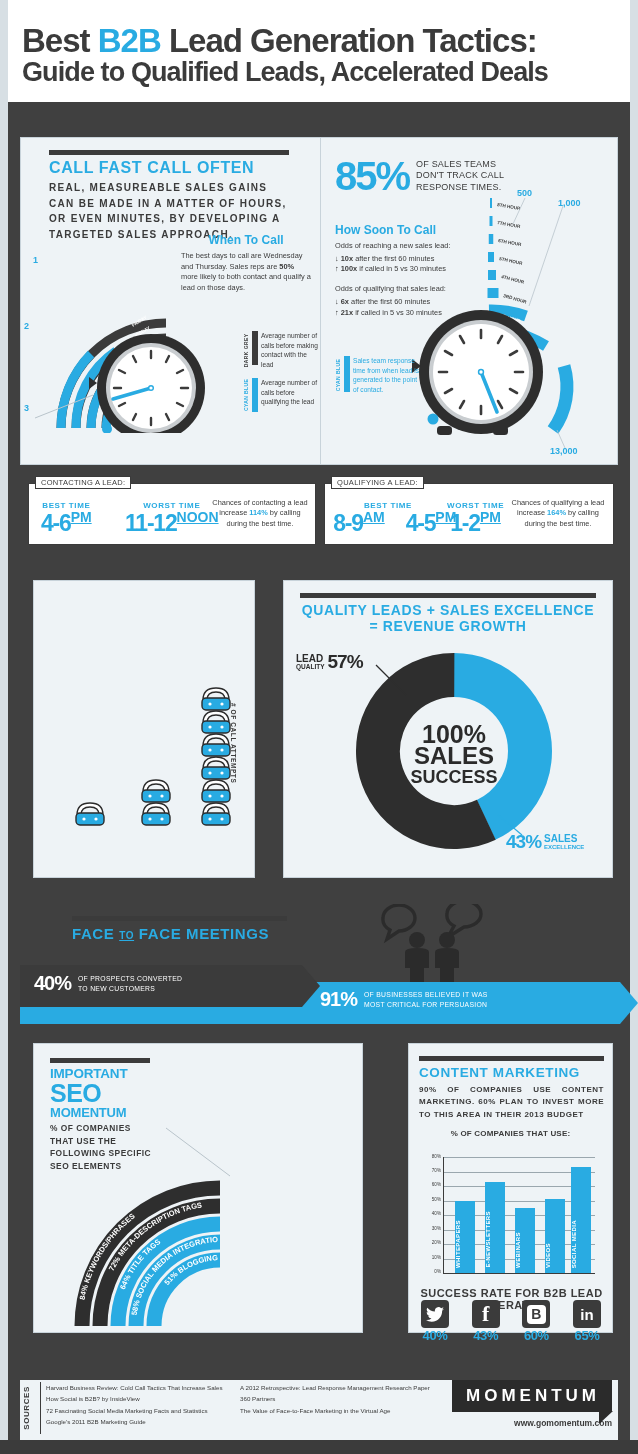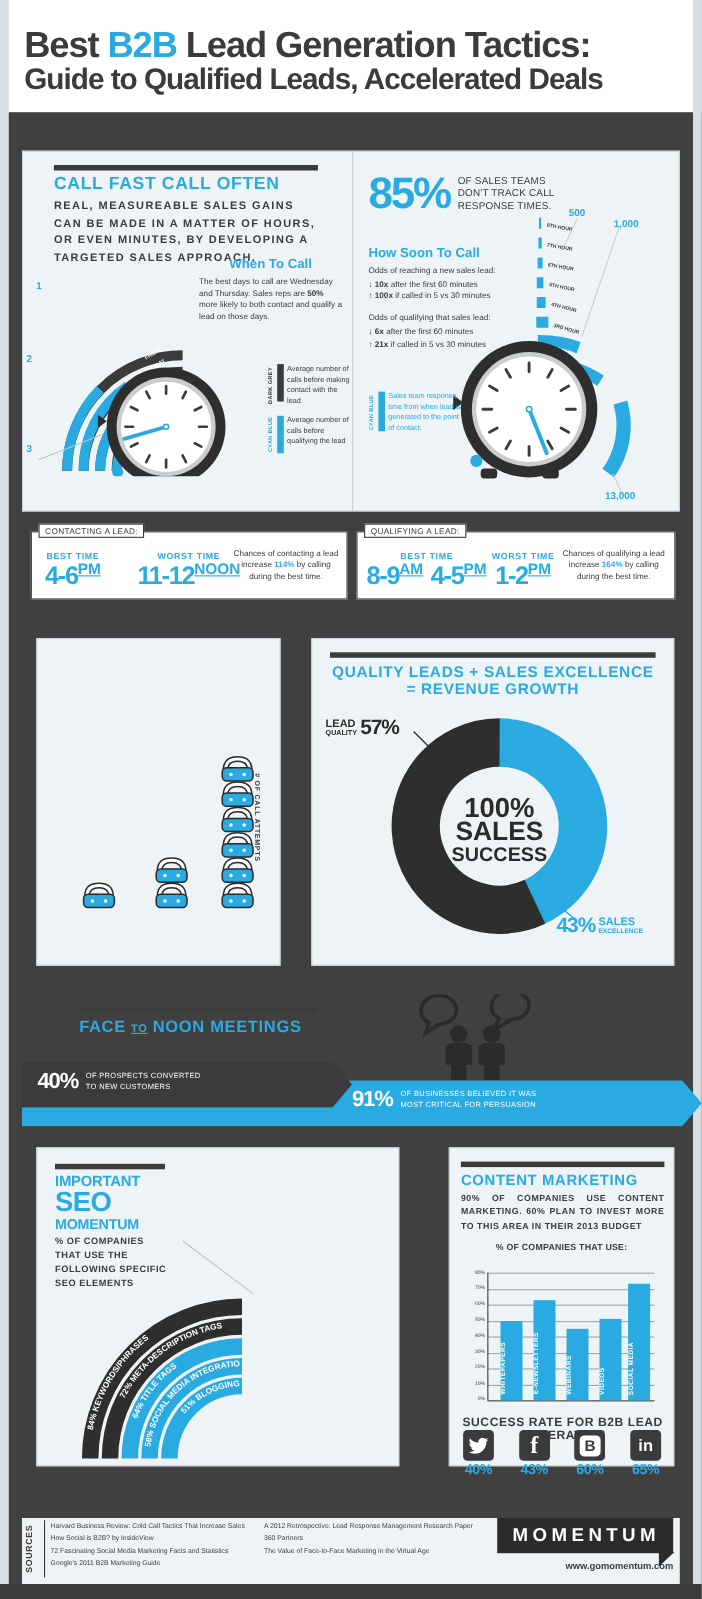--- a/index.html
+++ b/index.html
@@ -284,21 +284,21 @@
       <div class="tbig"><span>11-12</span><sup>NOON</sup></div>
     </div>
     <div class="tdesc" style="position:absolute;left:182px;top:14px;width:98px;"><span>Chances of contacting a lead increase </span><b>114%</b><span> by calling during the best time.</span></div>
   </div>
 
   <div class="leadbox" style="left:324px;top:483px;width:290px;height:62px;">
     <div class="leadtag">QUALIFYING A LEAD:</div>
     <div style="position:absolute;left:8px;top:17px;display:flex;gap:4px;">
       <div>
         <div class="tlabel" style="width:110px;text-align:center;">BEST TIME</div>
-        <div style="display:flex;gap:6px;">
+        <div style="display:flex;gap:20px;">
           <div class="tbig" style="width:52px;"><span>8-9</span><sup>AM</sup></div>
           <div class="tbig" style="width:52px;"><span>4-5</span><sup>PM</sup></div>
         </div>
       </div>
     </div>
     <div style="position:absolute;left:122px;top:17px;">
       <div class="tlabel">WORST TIME</div>
       <div class="tbig"><span>1-2</span><sup>PM</sup></div>
     </div>
     <div class="tdesc" style="position:absolute;left:184px;top:14px;width:98px;"><span>Chances of qualifying a lead increase </span><b>164%</b><span> by calling during the best time.</span></div>
@@ -363,21 +363,21 @@
       <div style="line-height:1;">
         <div style="font-size:10px;font-weight:bold;color:#29abe2;">SALES</div>
         <div style="font-size:6px;font-weight:bold;color:#29abe2;">EXCELLENCE</div>
       </div>
     </div>
   </div>
 
   <div class="f2f">
     <div style="position:absolute;left:52px;top:16px;width:215px;">
       <div class="secbar" style="width:215px;"></div>
-      <div class="sechead" style="font-size:15px;"><span>FACE </span><span style="font-size:10px;text-decoration:underline;">TO</span><span> NOON MEETINGS</span></div>
+      <div class="sechead" style="font-size:15px;"><span>FACE </span><span style="font-size:10px;text-decoration:underline;">TO</span><span> FACE MEETINGS</span></div>
     </div>
 
     <svg width="140" height="80" style="position:absolute;left:355px;top:4px;">
       <path d="M8 14 a16 13 0 1 1 32 0 a16 13 0 0 1 -16 13 l-12 8 l3 -9 a16 13 0 0 1 -7 -12 z" fill="none" stroke="#2b2b2b" stroke-width="3.4"></path>
       <path d="M72 10 a17 13 0 1 1 34 0 a17 13 0 0 1 -17 13 l-16 10 l6 -11 a17 13 0 0 1 -7 -12 z" fill="none" stroke="#2b2b2b" stroke-width="3.4"></path>
       <circle cx="42" cy="36" r="8" fill="#2b2b2b"></circle>
       <path d="M30 48 q0 -4 12 -4 q12 0 12 4 l0 16 l-5 0 l0 14 l-14 0 l0 -14 l-5 0 z" fill="#2b2b2b"></path>
       <circle cx="72" cy="36" r="8" fill="#2b2b2b"></circle>
       <path d="M60 48 q0 -4 12 -4 q12 0 12 4 l0 16 l-5 0 l0 14 l-14 0 l0 -14 l-5 0 z" fill="#2b2b2b"></path>
     </svg>

